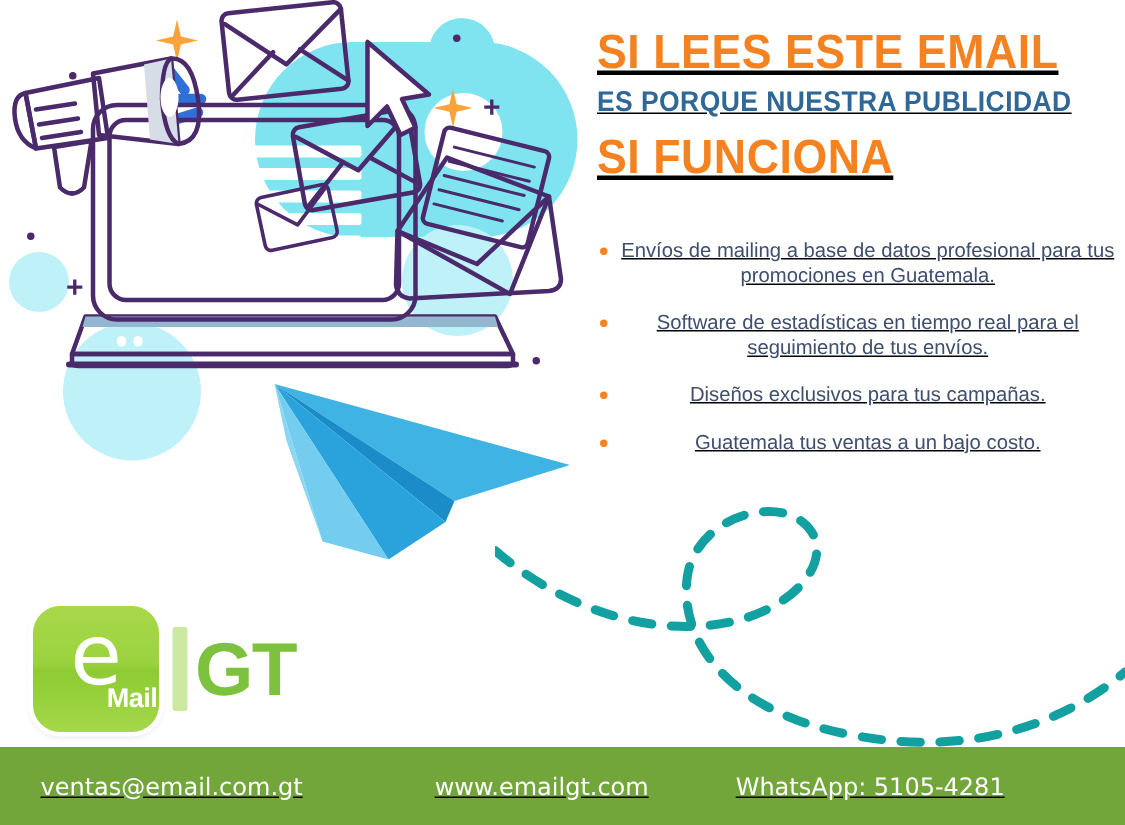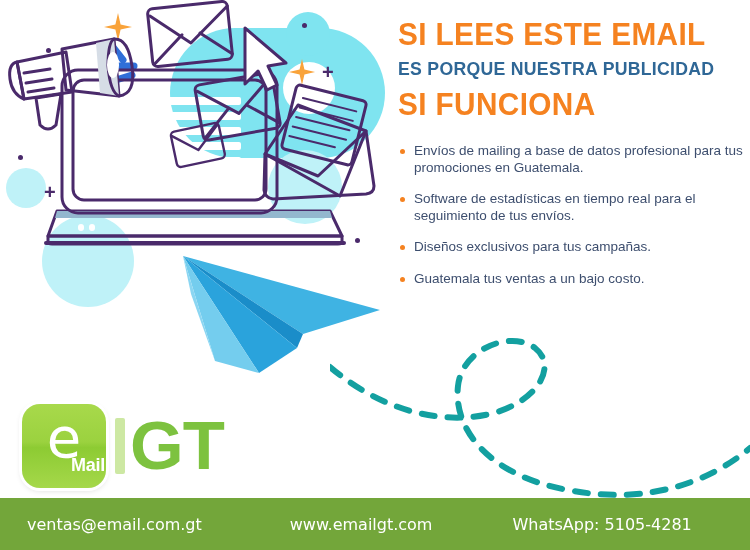--- a/index.html
+++ b/index.html
@@ -88,20 +88,21 @@
     position: absolute;
     left: 330px; top: 330px;
     width: 420px; height: 175px;
   }
 
   
   #copy {
     position: absolute;
     left: 398px; top: 18px;
     width: 345px;
+    text-decoration: underline;
   }
   .headline-1 {
     color: #F58220;
     font-size: 32px;
     font-weight: bold;
     letter-spacing: 0.4px;
     line-height: 1.04;
     margin: 0;
     font-family: "Liberation Sans Narrow", "Liberation Sans", sans-serif;
     transform: scaleX(0.93);
@@ -126,22 +127,23 @@
     letter-spacing: 0.4px;
     line-height: 1.04;
     margin: 9px 0 0 0;
     transform: scaleX(0.93);
     transform-origin: left center;
     white-space: nowrap;
   }
 
   #bullets {
     list-style: none;
-    margin: 22px 0 0 0;
+    margin: 38px 0 0 0;
     padding: 0;
+    text-align: center;
   }
   #bullets li {
     position: relative;
     padding-left: 16px;
     margin-bottom: 15px;
     color: #3D4E6E;
     font-size: 13.5px;
     line-height: 1.22;
   }
   #bullets li:last-child { margin-bottom: 0; }
@@ -189,45 +191,46 @@
     margin-left: 48px;
   }
   #logo-divider {
     width: 10px; height: 56px;
     background: #CDE8A3;
     border-radius: 2px;
     margin-left: 9px;
   }
   #logo-gt {
     color: #7DC23F;
-    font-size: 69px;
+    font-size: 50px;
     font-weight: bold;
     line-height: 0.86;
     margin-left: 5px;
     letter-spacing: -1px;
   }
 
   
   #footer {
     position: absolute;
     left: 0; bottom: 0;
     width: 750px; height: 52px;
     background: #73A63A;
     display: flex;
     align-items: center;
+    text-decoration: underline;
   }
   #footer .f-item {
     color: #ffffff;
     font-size: 16px;
     white-space: nowrap;
     font-family: "DejaVu Sans", sans-serif;
   }
   #f-email  { margin-left: 27px; }
   #f-web    { margin-left: 88px; }
-  #f-whats  { margin-left: 80px; }
+  #f-whats  { margin-left: 58px; }
 </style>
 </head>
 <body>
 
 <div id="banner">
 
   <div class="blob blob-cyan-big"></div>
   <div class="blob blob-cyan-circ1"></div>
   <div class="blob blob-white-circ"></div>
   <div class="blob blob-cyan-circ3"></div>

